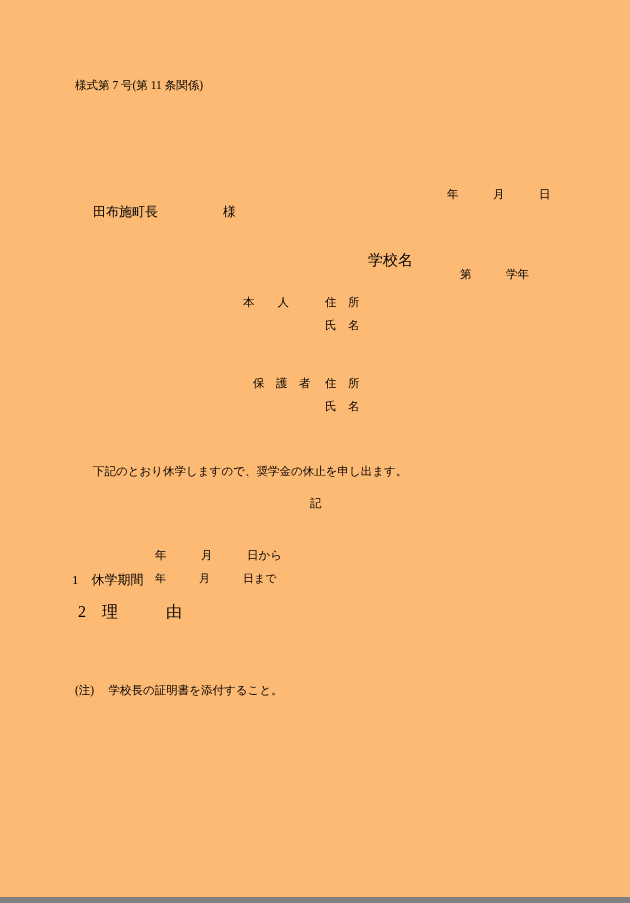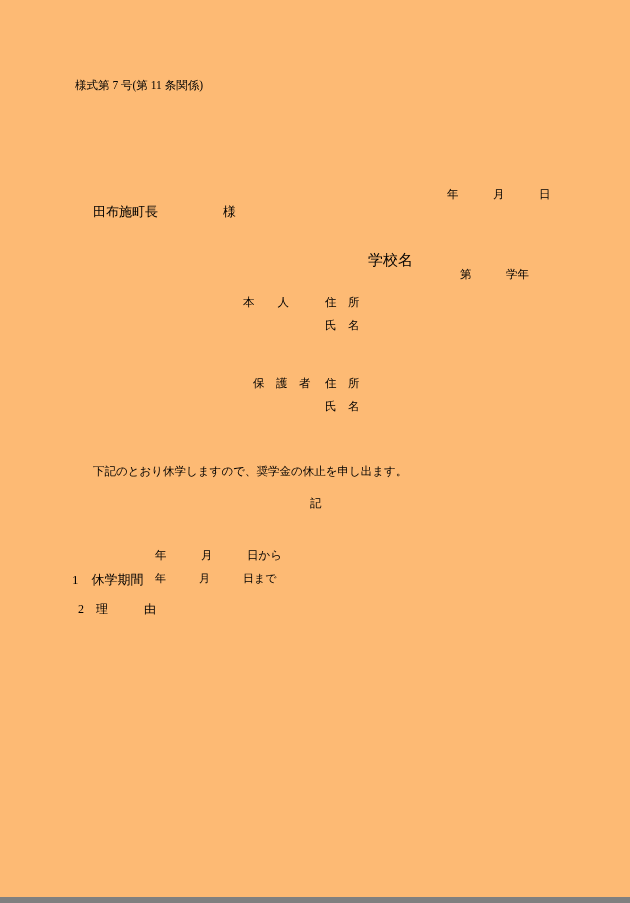--- a/index.html
+++ b/index.html
@@ -36,21 +36,21 @@
   .guard-label   { left: 253px; top: 375px; font-size: 11.5px; }
   .guard-addr    { left: 325px; top: 375px; font-size: 11.5px; }
   .guard-name    { left: 325px; top: 398px; font-size: 11.5px; }
 
   .body-text     { left: 93px;  top: 463px; font-size: 11.5px; }
   .ki-mark       { left: 310px; top: 495px; font-size: 11.5px; }
 
   .item1-label   { left: 72px;  top: 525px; font-size: 13px; margin-top: 45px; }
   .item1-from    { left: 155px; top: 547px; font-size: 11.5px; }
   .item1-to      { left: 155px; top: 570px; font-size: 11px; }
-  .item2-label   { left: 78px;  top: 600px; font-size: 12px; }
+  .item2-label   { left: 78px;  top: 600px; font-size: 16px; }
 
   .note          { left: 75px;  top: 682px; font-size: 11.5px; }
 </style>
 </head>
 <body>
 
 <div class="page">
 
   <div class="abs form-no">様式第 7 号(第 11 条関係)</div>
 
@@ -72,14 +72,15 @@
 
   <div class="abs body-text">下記のとおり休学しますので、奨学金の休止を申し出ます。</div>
   <div class="abs ki-mark">記</div>
 
   <div class="abs item1-label">1　休学期間</div>
   <div class="abs item1-from">年　　　月　　　日から</div>
   <div class="abs item1-to">年　　　月　　　日まで</div>
 
   <div class="abs item2-label">2　理　　　由</div>
 
+  <div class="abs note">(注)　 学校長の証明書を添付すること。</div>
 
 </div>
 
 </body></html>

